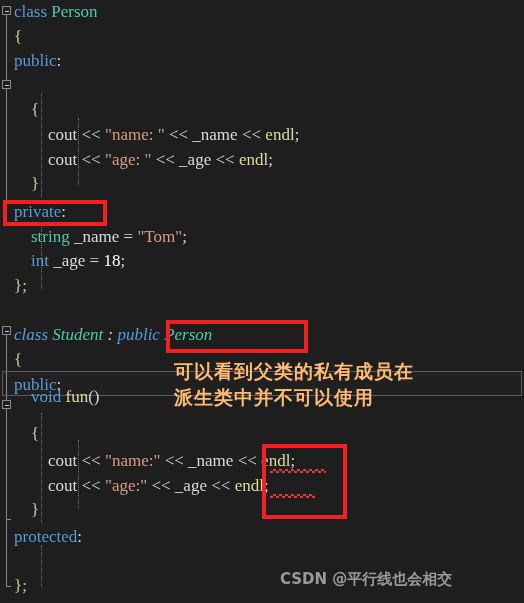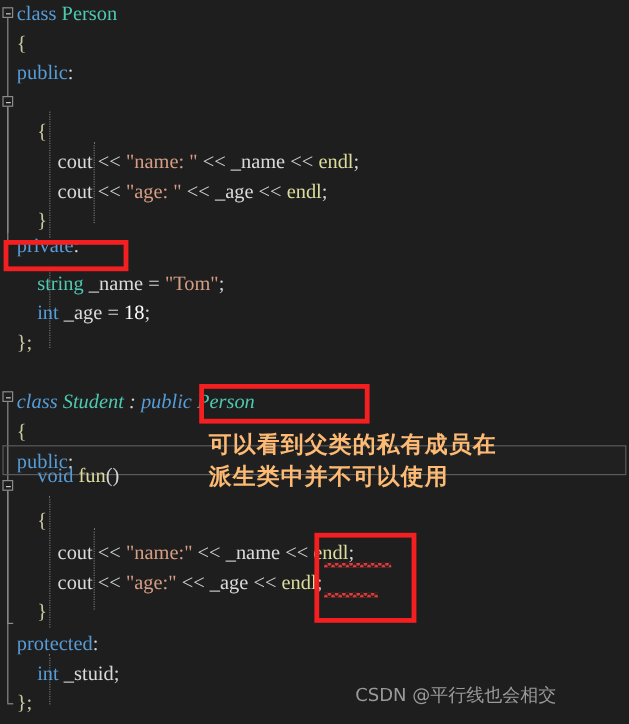--- a/index.html
+++ b/index.html
@@ -159,21 +159,21 @@
 
 
     <div class="line" style="top:98.4px;"><span class="txt">    <span class="brace">{</span></span></div>
 
     <div class="line" style="top:123px;"><span class="txt">        <span class="id">cout</span><span> </span><span class="op">&lt;&lt;</span><span> </span><span class="str">"name: "</span><span> </span><span class="op">&lt;&lt;</span><span> </span><span class="id">_name</span><span> </span><span class="op">&lt;&lt;</span><span> </span><span class="fn">endl</span><span class="op">;</span></span></div>
 
     <div class="line" style="top:147.6px;"><span class="txt">        <span class="id">cout</span><span> </span><span class="op">&lt;&lt;</span><span> </span><span class="str">"age: "</span><span> </span><span class="op">&lt;&lt;</span><span> </span><span class="id">_age</span><span> </span><span class="op">&lt;&lt;</span><span> </span><span class="fn">endl</span><span class="op">;</span></span></div>
 
     <div class="line" style="top:172.2px;"><span class="txt">    <span class="brace">}</span></span></div>
 
-    <div class="line" style="top:193px;"><span class="txt"><span class="kw">private</span><span class="op">:</span></span></div>
+    <div class="line" style="top:200px;"><span class="txt"><span class="kw">private</span><span class="op">:</span></span></div>
 
     <div class="line" style="top:224.6px;"><span class="txt">    <span class="type">string</span><span> </span><span class="id">_name</span><span> </span><span class="op">=</span><span> </span><span class="str">"Tom"</span><span class="op">;</span></span></div>
 
     <div class="line" style="top:249.2px;"><span class="txt">    <span class="kw">int</span><span> </span><span class="id">_age</span><span> </span><span class="op">=</span><span> </span><span class="num">18</span><span class="op">;</span></span></div>
 
     <div class="line" style="top:273.8px;"><span class="txt"><span class="brace">};</span></span></div>
 
     <div class="line" style="top:298.4px;"></div>
 
     <div class="line" style="top:323px;font-style:italic;"><span class="txt"><span class="kw">class</span><span> </span><span class="type">Student</span><span> </span><span class="op">:</span><span> </span><span class="kw">public</span><span> </span><span class="type">Person</span></span></div>
@@ -188,33 +188,32 @@
     <div class="line" style="top:422.2px;"><span class="txt">    <span class="brace">{</span></span></div>
 
     <div class="line" style="top:449px;"><span class="txt">        <span class="id">cout</span><span> </span><span class="op">&lt;&lt;</span><span> </span><span class="str">"name:"</span><span> </span><span class="op">&lt;&lt;</span><span> </span><span class="id">_name</span><span> </span><span class="op">&lt;&lt;</span><span> </span><span class="fn">endl</span><span class="op">;</span></span></div>
 
     <div class="line" style="top:473.6px;"><span class="txt">        <span class="id">cout</span><span> </span><span class="op">&lt;&lt;</span><span> </span><span class="str">"age:"</span><span> </span><span class="op">&lt;&lt;</span><span> </span><span class="id">_age</span><span> </span><span class="op">&lt;&lt;</span><span> </span><span class="fn">endl</span><span class="op">;</span></span></div>
 
     <div class="line" style="top:498.2px;"><span class="txt">    <span class="brace">}</span></span></div>
 
     <div class="line" style="top:525px;"><span class="txt"><span class="kw">protected</span><span class="op">:</span></span></div>
 
-    <div class="line" style="top:549.6px;"><span class="txt">    <span class="kw">int</span><span> </span><span class="id">_stuid</span><span class="op">;</span></span></div>
 
     <div class="line" style="top:574.2px;"><span class="txt"><span class="brace">};</span></span></div>
 
   </div>
 
   <div class="squiggle" style="left:270px;top:469px;width:56px;"></div>
   <div class="squiggle" style="left:270px;top:494px;width:45px;"></div>
 
   <div class="redbox" style="left:3px;top:200px;width:104px;height:26px;"></div>
 
   <div class="redbox" style="left:166px;top:320px;width:142px;height:33px;"></div>
 
   <div class="redbox" style="left:262px;top:444px;width:85px;height:75px;"></div>
 
   <div class="note" style="left:174px;top:358px;">可以看到父类的私有成员在</div>
   <div class="note" style="left:174px;top:384px;">派生类中并不可以使用</div>
 
-  <div class="watermark" style="left:296px;top:570px;">CSDN @平行线也会相交</div>
+  <div class="watermark" style="left:280px;top:570px;font-weight:bold;">CSDN @平行线也会相交</div>
 
 </div>
 
 </body></html>

